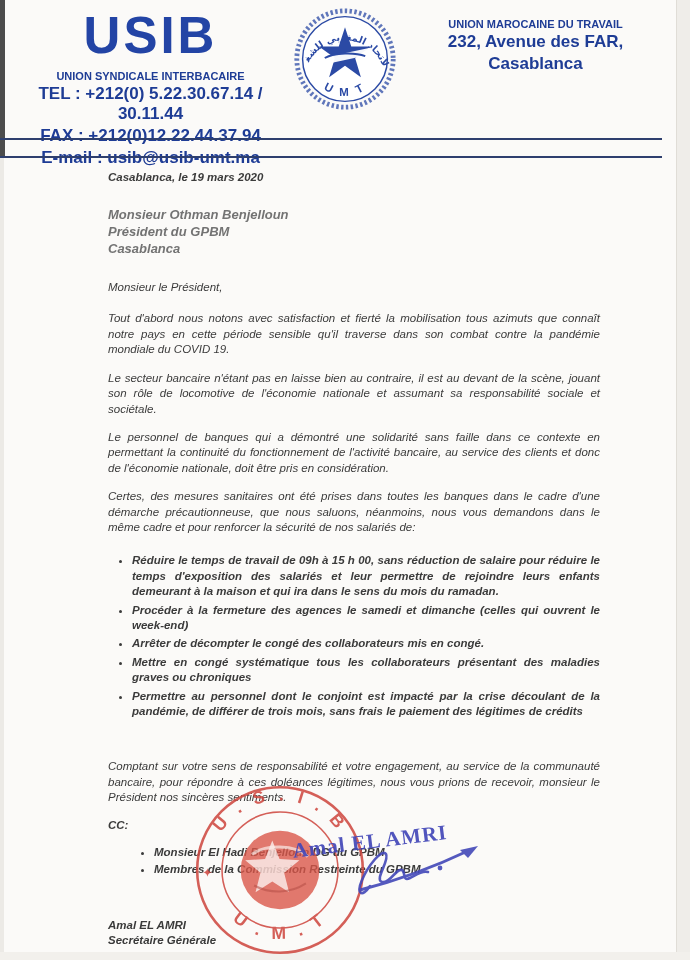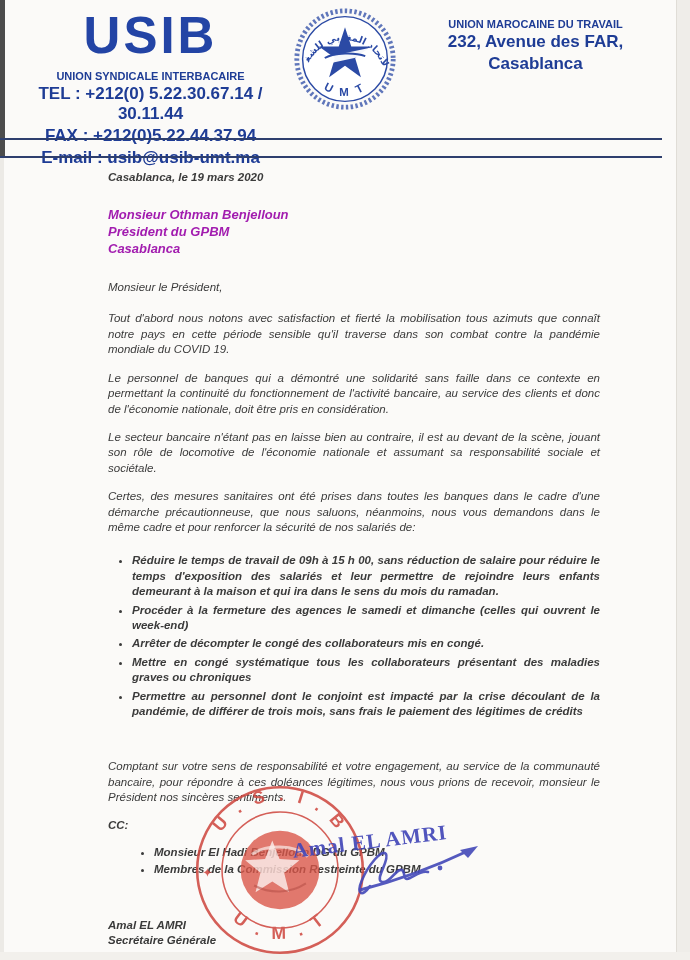--- a/index.html
+++ b/index.html
@@ -30,21 +30,21 @@
   .rule{position:absolute;left:0;width:662px;height:2px;background:#2e3f6e;}
   .rule-1{top:138px;}
   .rule-2{top:156px;}
 
   
   .letter{
     position:absolute;left:108px;top:170px;width:492px;
     color:#3b3b3b;font-style:italic;font-size:11.5px;line-height:1.34;
   }
   .dateline{font-weight:bold;margin-bottom:22px;}
-  .recipient{font-weight:bold;font-size:13px;line-height:1.3;margin-bottom:22px;color:#a21caf;}
+  .recipient{font-weight:bold;font-size:13px;line-height:1.3;margin-bottom:22px;color:#737373;}
   .salutation{margin-bottom:16px;}
   .para{text-align:justify;margin:0 0 13px 0;}
   ul.demands{margin:18px 0 0 24px;padding:0;font-weight:bold;}
   ul.demands li{text-align:justify;margin-bottom:3px;}
   .closing{text-align:justify;margin-top:40px;}
   .cc-label{font-weight:bold;margin-top:12px;}
   ul.cc{margin:12px 0 0 46px;padding:0;font-weight:bold;}
   ul.cc li{margin-bottom:2px;}
   .sig-block{margin-top:40px;font-weight:bold;line-height:1.3;color:#3a3a3a;}
 
@@ -67,21 +67,21 @@
   <div class="edge-left-light"></div>
   <div class="edge-right"></div>
   <div class="edge-bottom"></div>
 
   <div class="header">
 
     <div class="org-block org-left">
       <div class="org-acronym">USIB</div>
       <div class="org-name">UNION SYNDICALE INTERBACAIRE</div>
       <div class="org-line">TEL : +212(0) 5.22.30.67.14 / 30.11.44</div>
-      <div class="org-line">FAX : +212(0)5.22.44.37.94</div>
+      <div class="org-line">FAX : +212(0)12.22.44.37.94</div>
       <div class="org-line">E-mail : usib@usib-umt.ma</div>
     </div>
 
     <div class="logo-wrap">
       <svg width="106" height="106" viewBox="0 0 110 110">
         <circle cx="55" cy="55" r="50" fill="none" stroke="#2b4aa5" stroke-width="5" stroke-dasharray="2.5,2.5" opacity="0.75"></circle>
         <circle cx="55" cy="55" r="44" fill="#ffffff" stroke="#2b4aa5" stroke-width="1.5"></circle>
         <defs>
           <path id="logoTop" d="M 16 62 A 42 42 0 0 1 94 62"></path>
           <path id="logoBottom" d="M 20 70 A 38 38 0 0 0 90 70"></path>
@@ -114,22 +114,22 @@
 
     <div class="recipient">
       <div>Monsieur Othman Benjelloun</div>
       <div>Président du GPBM</div>
       <div>Casablanca</div>
     </div>
 
     <div class="salutation">Monsieur le Président,</div>
 
     <p class="para">Tout d'abord nous notons avec satisfaction et fierté la mobilisation tous azimuts que connaît notre pays en cette période sensible qu'il traverse dans son combat contre la pandémie mondiale du COVID 19.</p>
+    <p class="para">Le secteur bancaire n'étant pas en laisse bien au contraire, il est au devant de la scène, jouant son rôle de locomotive de l'économie nationale et assumant sa responsabilité sociale et sociétale.</p>
     <p class="para">Le personnel de banques qui a démontré une solidarité sans faille dans ce contexte en permettant la continuité du fonctionnement de l'activité bancaire, au service des clients et donc de l'économie nationale, doit être pris en considération.</p>
-    <p class="para">Le secteur bancaire n'étant pas en laisse bien au contraire, il est au devant de la scène, jouant son rôle de locomotive de l'économie nationale et assumant sa responsabilité sociale et sociétale.</p>
     <p class="para">Certes, des mesures sanitaires ont été prises dans toutes les banques dans le cadre d'une démarche précautionneuse, que nous saluons, néanmoins, nous vous demandons dans le même cadre et pour renforcer la sécurité de nos salariés de:</p>
 
     <ul class="demands">
       <li>Réduire le temps de travail de 09h à 15 h 00, sans réduction de salaire pour réduire le temps d'exposition des salariés et leur permettre de rejoindre leurs enfants demeurant à la maison et qui ira dans le sens du mois du ramadan.</li>
       <li>Procéder à la fermeture des agences le samedi et dimanche (celles qui ouvrent le week-end)</li>
       <li>Arrêter de décompter le congé des collaborateurs mis en congé.</li>
       <li>Mettre en congé systématique tous les collaborateurs présentant des maladies graves ou chroniques</li>
       <li>Permettre au personnel dont le conjoint est impacté par la crise découlant de la pandémie, de différer de trois mois, sans frais le paiement des légitimes de crédits</li>
     </ul>
 

